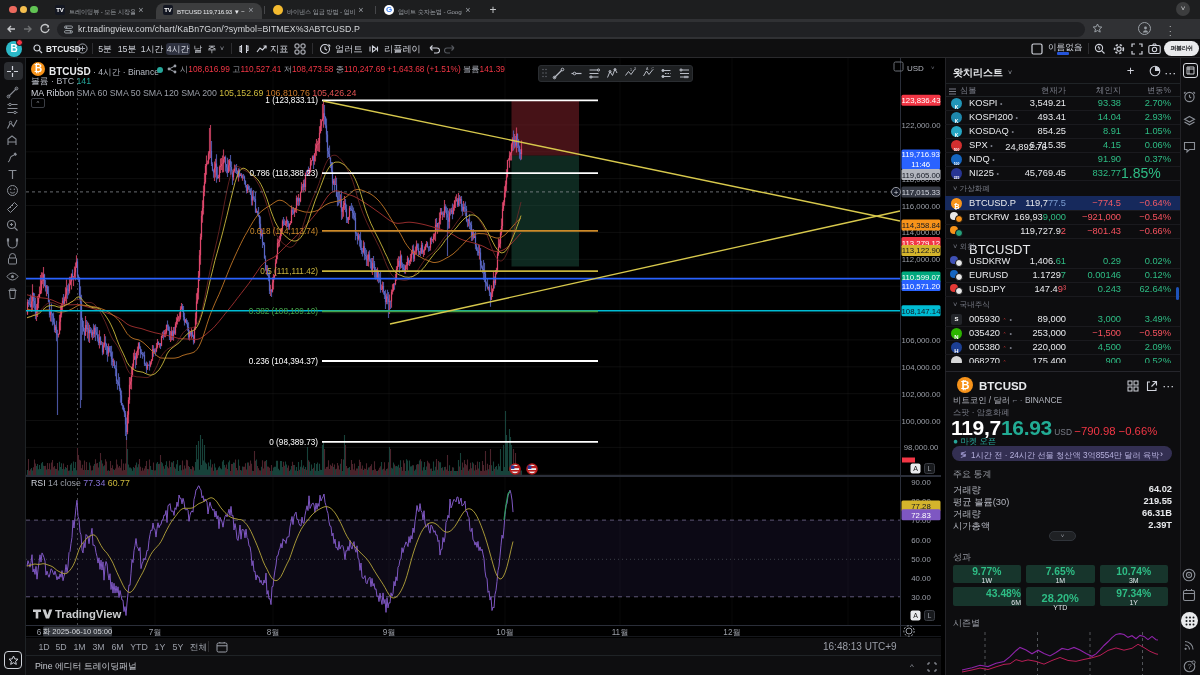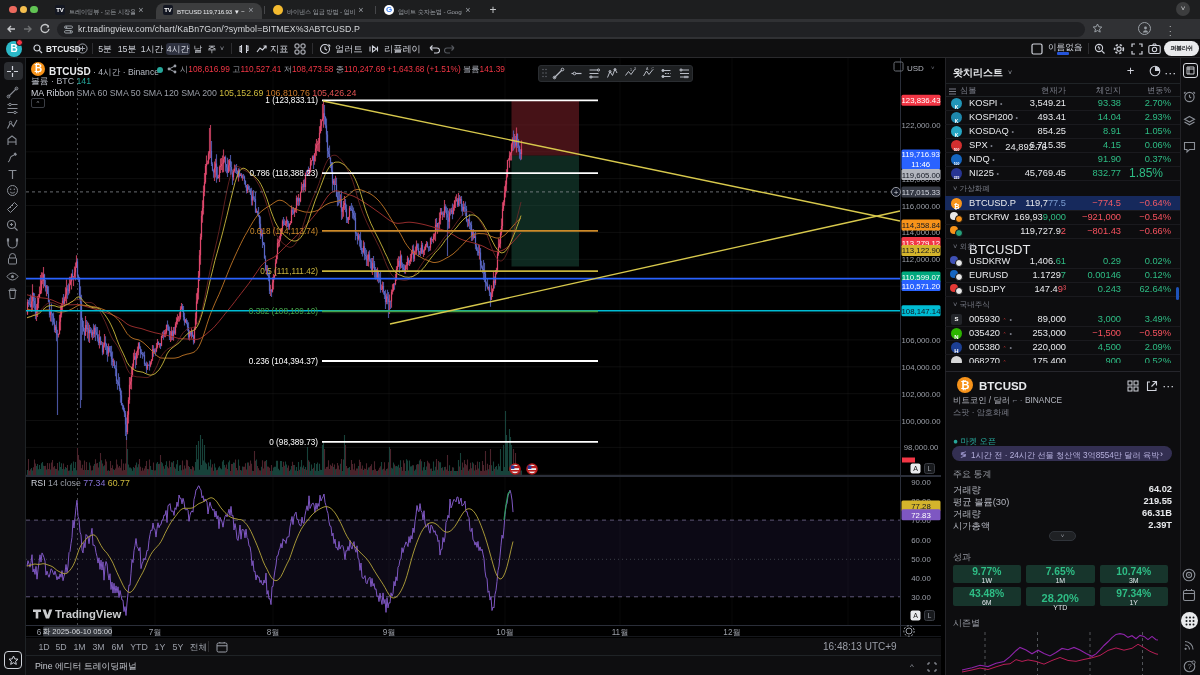--- a/index.html
+++ b/index.html
@@ -484,21 +484,21 @@
     <div class="abs" style="left:951px;top:153.5px;width:11px;height:11px;border-radius:50%;background:#1565c0;text-align:center;line-height:11px"><span style="color:#fff;font-size:3.4px;font-weight:bold">100</span></div>
     <div class="abs" style="left:969px;top:154px;height:11px;color:#e8eaed;font-size:9.3px;line-height:11px;white-space:nowrap">NDQ <span style="color:#787b86;font-size:7px">•</span></div>
     <div class="abs" style="left:986px;top:142px;width:80px;height:17px;font-size:9.3px;line-height:11px;text-align:center"><span style="color:#e8eaed">24,892.76</span></div>
     <div class="abs" style="left:1066px;top:154px;width:55px;height:11px;color:#2ebd85;font-size:9.3px;line-height:11px;text-align:right">91.90</div>
     <div class="abs" style="left:1121px;top:154px;width:50px;height:11px;color:#2ebd85;font-size:9.3px;line-height:11px;text-align:right">0.37%</div>
     <div class="abs" style="left:945px;top:165.5px;width:235px;height:1px;background:#1a1a1e"></div>
     <div class="abs" style="left:951px;top:167.5px;width:11px;height:11px;border-radius:50%;background:#283593;text-align:center;line-height:11px"><span style="color:#fff;font-size:3.4px;font-weight:bold">225</span></div>
     <div class="abs" style="left:969px;top:168px;height:11px;color:#e8eaed;font-size:9.3px;line-height:11px;white-space:nowrap">NI225 <span style="color:#787b86;font-size:7px">•</span></div>
     <div class="abs" style="left:986px;top:168px;width:80px;height:11px;font-size:9.3px;line-height:11px;text-align:right"><span style="color:#e8eaed">45,769.45</span></div>
     <div class="abs" style="left:1066px;top:168px;width:55px;height:11px;color:#2ebd85;font-size:9.3px;line-height:11px;text-align:right">832.77</div>
-    <div class="abs" style="left:1121px;top:168px;width:50px;height:11px;color:#2ebd85;font-size:12px;line-height:11px;text-align:center">1.85%</div>
+    <div class="abs" style="left:1121px;top:168px;width:50px;height:11px;color:#2ebd85;font-size:14px;line-height:11px;text-align:left">1.85%</div>
     <div class="abs" style="left:945px;top:179.5px;width:235px;height:1px;background:#1a1a1e"></div>
     <div class="abs" style="left:953px;top:184px;color:#787b86;font-size:7.6px">˅  가상화폐</div>
     <div class="abs" style="left:945px;top:196px;width:235px;height:14px;background:#16295c"></div>
     <div class="abs" style="left:951px;top:197.5px;width:11px;height:11px;border-radius:50%;background:#f7931a;text-align:center;line-height:11px"><span style="color:#fff;font-size:7px;font-weight:bold">₿</span></div>
     <div class="abs" style="left:969px;top:198px;height:11px;color:#e8eaed;font-size:9.3px;line-height:11px;white-space:nowrap">BTCUSD.P</div>
     <div class="abs" style="left:986px;top:198px;width:80px;height:11px;font-size:9.3px;line-height:11px;text-align:right"><span style="color:#e8eaed">119,7</span><span style="color:#7a9cd0">77.5</span></div>
     <div class="abs" style="left:1066px;top:198px;width:55px;height:11px;color:#f05a66;font-size:9.3px;line-height:11px;text-align:right">−774.5</div>
     <div class="abs" style="left:1121px;top:198px;width:50px;height:11px;color:#f05a66;font-size:9.3px;line-height:11px;text-align:right">−0.64%</div>
     <div class="abs" style="left:945px;top:209.5px;width:235px;height:1px;background:#1a1a1e"></div>
     <div class="abs" style="left:950px;top:211.5px;width:8px;height:8px;border-radius:50%;background:#e8e8e8"></div>
@@ -573,20 +573,21 @@
         <rect x="1" y="7" width="4" height="4"></rect>
         <rect x="7" y="7" width="4" height="4"></rect>
       </g>
     </svg>
     <svg class="ic" style="left:1146px;top:380px" width="12" height="12" viewBox="0 0 12 12">
       <path d="M4 2H1.5v8.5H10V8M6.5 1.5H10.5V5.5M10.5 1.5L5.5 6.5" fill="none" stroke="#d1d4dc" stroke-width="1.1"></path>
     </svg>
     <div class="abs" style="left:1163px;top:382px;color:#d1d4dc;font-size:9px;letter-spacing:1px;font-weight:bold">···</div>
     <div class="abs" style="left:953px;top:395px;white-space:nowrap;font-size:8.4px"><span style="color:#b2b5be">비트코인 / 달러 </span><span style="color:#787b86">⌐ · </span><span style="color:#b2b5be">BINANCE</span></div>
     <div class="abs" style="left:953px;top:406.5px;color:#787b86;font-size:8.2px">스팟 · 암호화폐</div>
+    <div class="abs" style="left:951px;top:416px;white-space:nowrap"><span style="color:#fff;font-size:21px;font-weight:bold;letter-spacing:-0.3px">119,7</span><span style="color:#22ab94;font-size:21px;font-weight:bold;letter-spacing:-0.3px">16.93</span><span style="color:#787b86;font-size:8.4px"> USD </span><span style="color:#f23645;font-size:11.3px;font-weight:500">−790.98 −0.66%</span></div>
     <div class="abs" style="left:953px;top:436px;white-space:nowrap;font-size:8.4px;color:#26a69a">● 마켓 오픈</div>
     <div class="abs" style="left:952px;top:446px;width:220px;height:15px;border-radius:7.5px;background:#332f52"></div>
     <div class="abs" style="left:960px;top:449px;color:#aea7e0;font-size:8.2px">≶</div>
     <div class="abs" style="left:971px;top:449.5px;color:#b6b0dd;font-size:8.2px;white-space:nowrap">1시간 전  ·  24시간 선물 청산액 3억8554만 달러 육박</div>
     <div class="abs" style="left:1160px;top:448.5px;color:#c9c4ec;font-size:9px">›</div>
     <div class="abs" style="left:953px;top:468px;color:#9598a1;font-size:9px">주요 통계</div>
     <div class="abs" style="left:953px;top:484px;color:#b2b5be;font-size:9.3px">거래량</div>
     <div class="abs" style="left:1072px;top:484px;width:100px;color:#e8eaed;font-size:9.3px;text-align:right;font-weight:bold">64.02</div>
     <div class="abs" style="left:953px;top:496px;color:#b2b5be;font-size:9.3px">평균 볼륨(30)</div>
     <div class="abs" style="left:1072px;top:496px;width:100px;color:#e8eaed;font-size:9.3px;text-align:right;font-weight:bold">219.55</div>
@@ -601,21 +602,21 @@
       <div style="color:#dfe3e8;font-size:7px;line-height:7px">1W</div>
     </div>
     <div class="abs" style="left:1026px;top:564.5px;width:68.5px;height:18.5px;background:#17352c;border-radius:2px;text-align:center">
       <div style="color:#2ebd85;font-size:10.3px;font-weight:bold;line-height:11px;margin-top:1px">7.65%</div>
       <div style="color:#dfe3e8;font-size:7px;line-height:7px">1M</div>
     </div>
     <div class="abs" style="left:1099.5px;top:564.5px;width:68.5px;height:18.5px;background:#17352c;border-radius:2px;text-align:center">
       <div style="color:#2ebd85;font-size:10.3px;font-weight:bold;line-height:11px;margin-top:1px">10.74%</div>
       <div style="color:#dfe3e8;font-size:7px;line-height:7px">3M</div>
     </div>
-    <div class="abs" style="left:952.5px;top:587px;width:68.5px;height:18.5px;background:#17352c;border-radius:2px;text-align:center">
+    <div class="abs" style="left:952.5px;top:587px;width:68.5px;height:18.5px;background:#17352c;border-radius:2px;text-align:right">
       <div style="color:#2ebd85;font-size:10.3px;font-weight:bold;line-height:11px;margin-top:1px">43.48%</div>
       <div style="color:#dfe3e8;font-size:7px;line-height:7px">6M</div>
     </div>
     <div class="abs" style="left:1026px;top:587px;width:68.5px;height:18.5px;background:#17352c;border-radius:2px;text-align:center">
       <div style="color:#2ebd85;font-size:11px;font-weight:bold;line-height:11px;margin-top:6px">28.20%</div>
       <div style="color:#dfe3e8;font-size:7px;line-height:7px">YTD</div>
     </div>
     <div class="abs" style="left:1099.5px;top:587px;width:68.5px;height:18.5px;background:#17352c;border-radius:2px;text-align:center">
       <div style="color:#2ebd85;font-size:10.3px;font-weight:bold;line-height:11px;margin-top:1px">97.34%</div>
       <div style="color:#dfe3e8;font-size:7px;line-height:7px">1Y</div>

